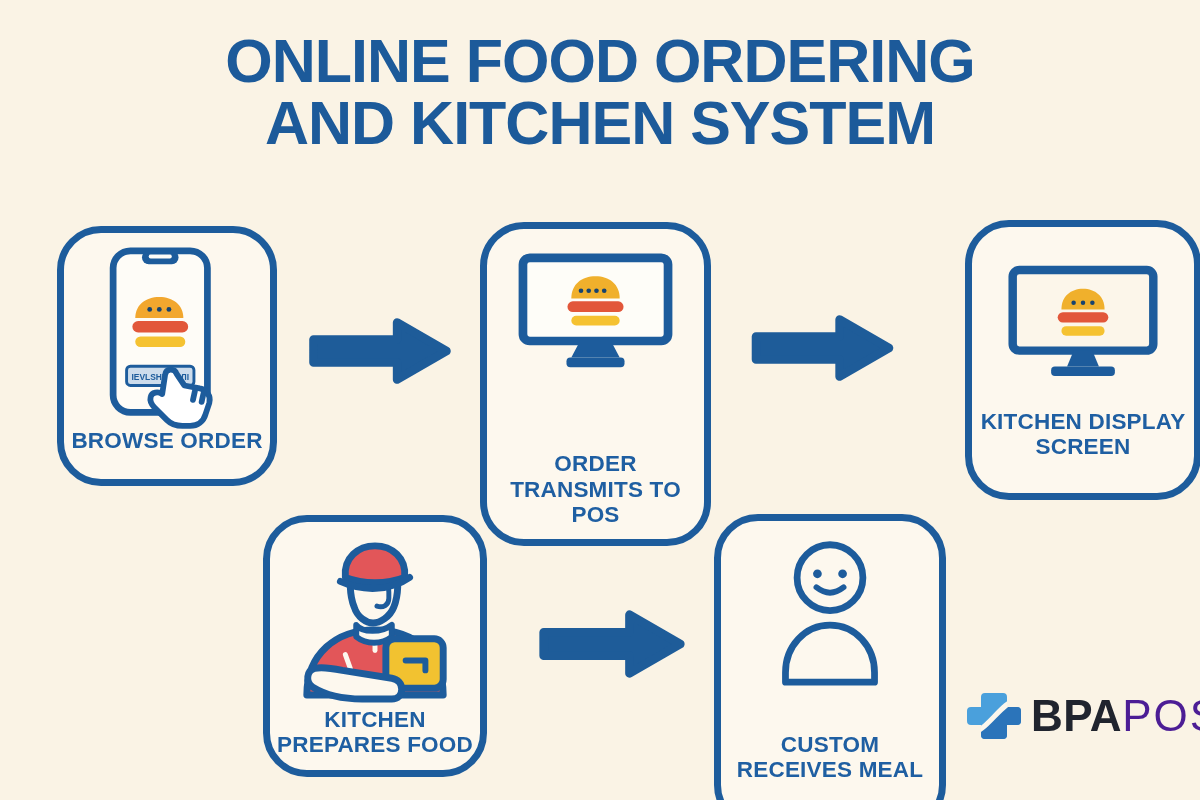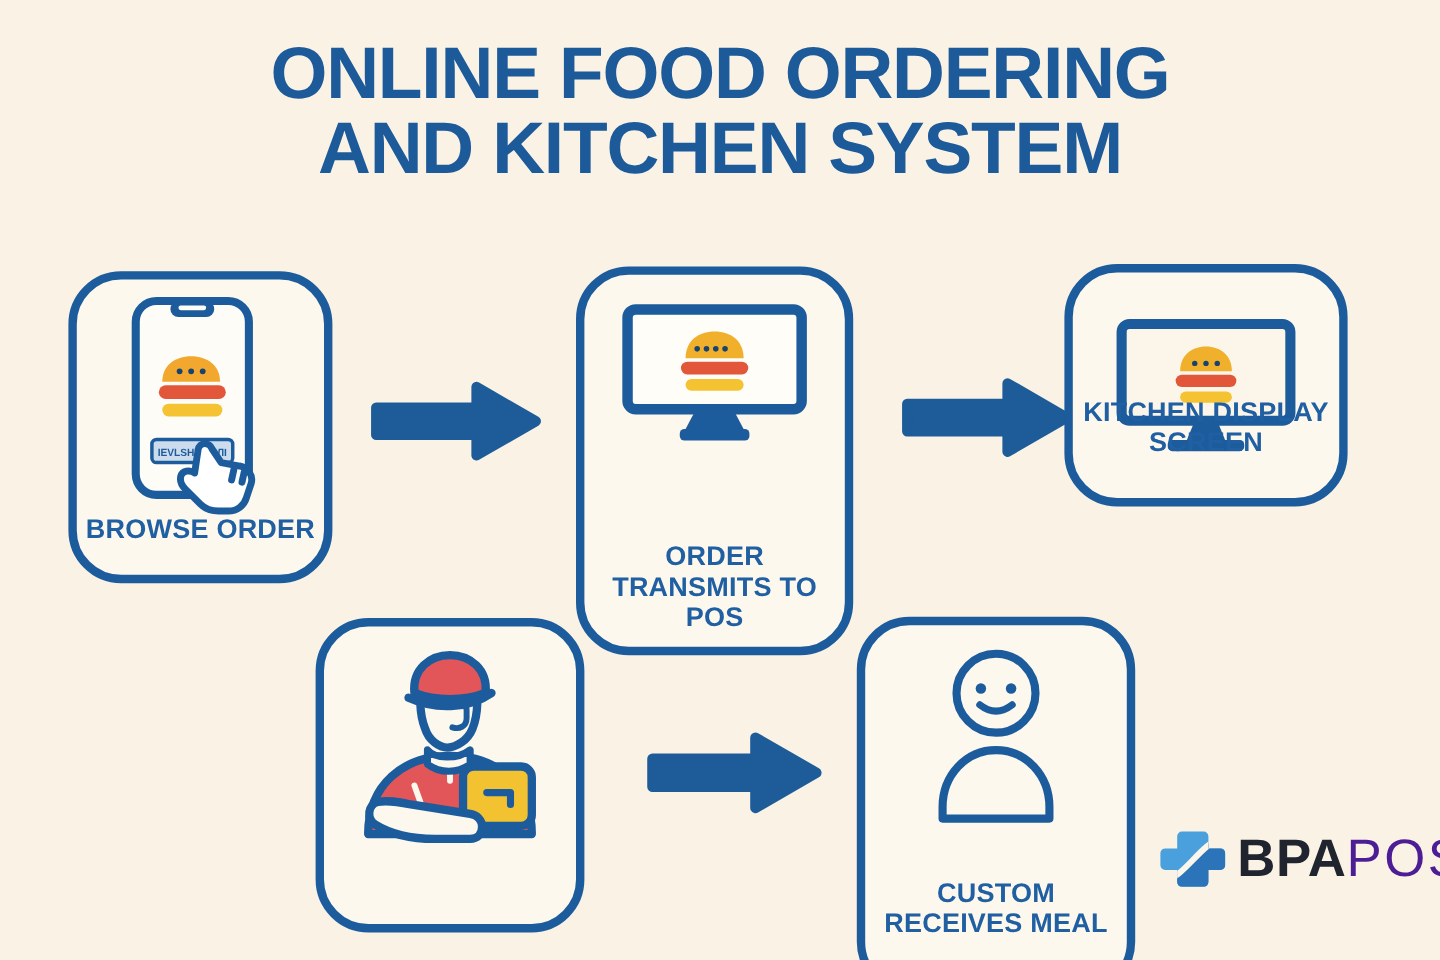--- a/index.html
+++ b/index.html
@@ -91,21 +91,21 @@
         </g>
       </svg>
     </div>
     <div class="box-label" style="bottom:12px; width:190px;">ORDER TRANSMITS TO POS</div>
   </div>
 
   <svg class="arrow" style="left:745px; top:310px;" width="155" height="76" viewBox="0 0 156 80">
     <path d="M8,28 h88 v-18 l52,30 l-52,30 v-18 h-88 z" fill="#1e5c99" stroke="#1e5c99" stroke-width="9" stroke-linejoin="round"></path>
   </svg>
 
-  <div class="box" style="left:887px; top:220px; width:236px; height:202px;">
+  <div class="box" style="left:965px; top:220px; width:236px; height:280px;">
     <div class="icon-wrap" style="top:38px;">
       <svg width="150" height="115" viewBox="0 0 160 122">
         <rect x="5" y="5" width="150" height="86" rx="7" fill="#fcf6ea" stroke="#1d5c9c" stroke-width="9"></rect>
         <path d="M70,91 h20 l7,17 h-34 z" fill="#1d5c9c"></path>
         <rect x="46" y="108" width="68" height="10" rx="4" fill="#1d5c9c"></rect>
         <g>
           <path d="M57,47 c0,-14 10,-22 23,-22 c13,0 23,8 23,22 z" fill="#f0b02c"></path>
           <circle cx="70" cy="40" r="2.4" fill="#17436f"></circle>
           <circle cx="80" cy="40" r="2.4" fill="#17436f"></circle>
           <circle cx="90" cy="40" r="2.4" fill="#17436f"></circle>
@@ -129,20 +129,21 @@
           <path d="M62,34 h44 c3,10 3,28 -2,40 c-4,10 -14,16 -21,16 c-7,0 -16,-6 -19,-16 c-5,-12 -5,-30 -2,-40 z" fill="#fdf8ee"></path>
           <path d="M90,48 c7,0 9,5 9,11 v6 c0,7 -6,10 -12,8" fill="none" stroke-width="5"></path>
           <path d="M55,44 c-2,-20 13,-32 30,-32 c17,0 32,12 30,32 c-18,7 -42,7 -60,0 z" fill="#e25659"></path>
           <path d="M50,48 c22,10 50,10 70,-4" fill="none"></path>
           <rect x="96" y="106" width="58" height="50" rx="9" fill="#f2c230"></rect>
           <path d="M116,128 h20 v10" fill="none" stroke-width="6"></path>
           <path d="M24,136 c-8,2 -10,14 -2,19 c16,10 34,12 50,12 l30,0 c6,0 10,-4 10,-10 c0,-6 -4,-10 -10,-11 l-50,-8 c-10,-2 -20,-4 -28,-2 z" fill="#fdf8ee"></path>
         </g>
       </svg>
     </div>
+    <div class="box-label" style="bottom:13px; width:200px;">KITCHEN PREPARES FOOD</div>
   </div>
 
   <svg class="arrow" style="left:532px; top:605px;" width="160" height="78" viewBox="0 0 156 80">
     <path d="M8,28 h88 v-18 l52,30 l-52,30 v-18 h-88 z" fill="#1e5c99" stroke="#1e5c99" stroke-width="9" stroke-linejoin="round"></path>
   </svg>
 
   <div class="box" style="left:714px; top:514px; width:232px; height:315px;">
     <div class="icon-wrap" style="top:16px;">
       <svg width="140" height="150" viewBox="0 0 140 155">
         <g stroke="#1d5c9c" stroke-width="7" stroke-linejoin="round" stroke-linecap="round" fill="none">

